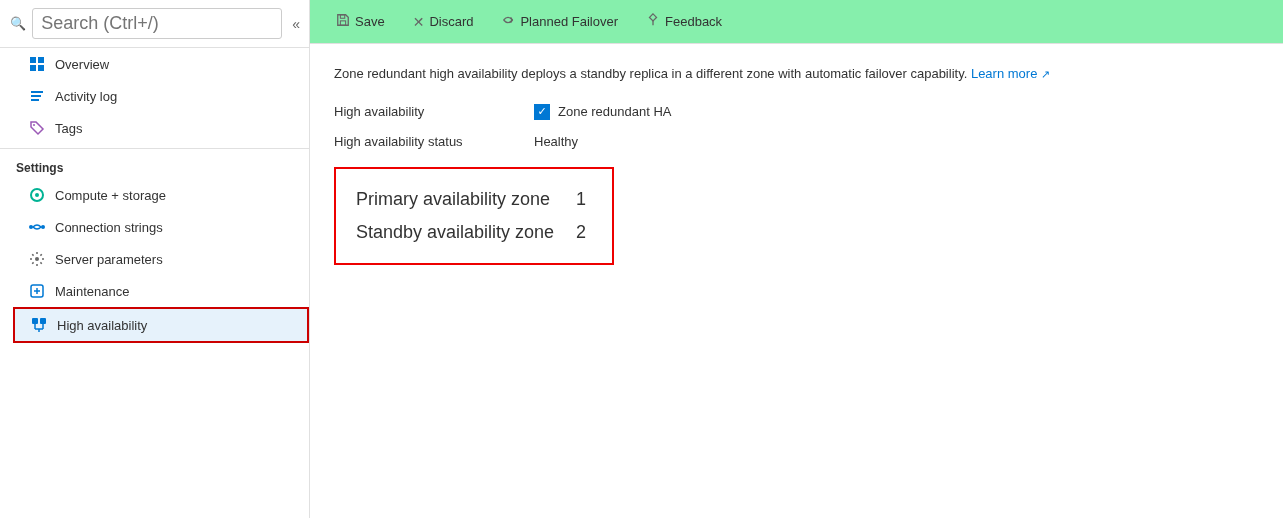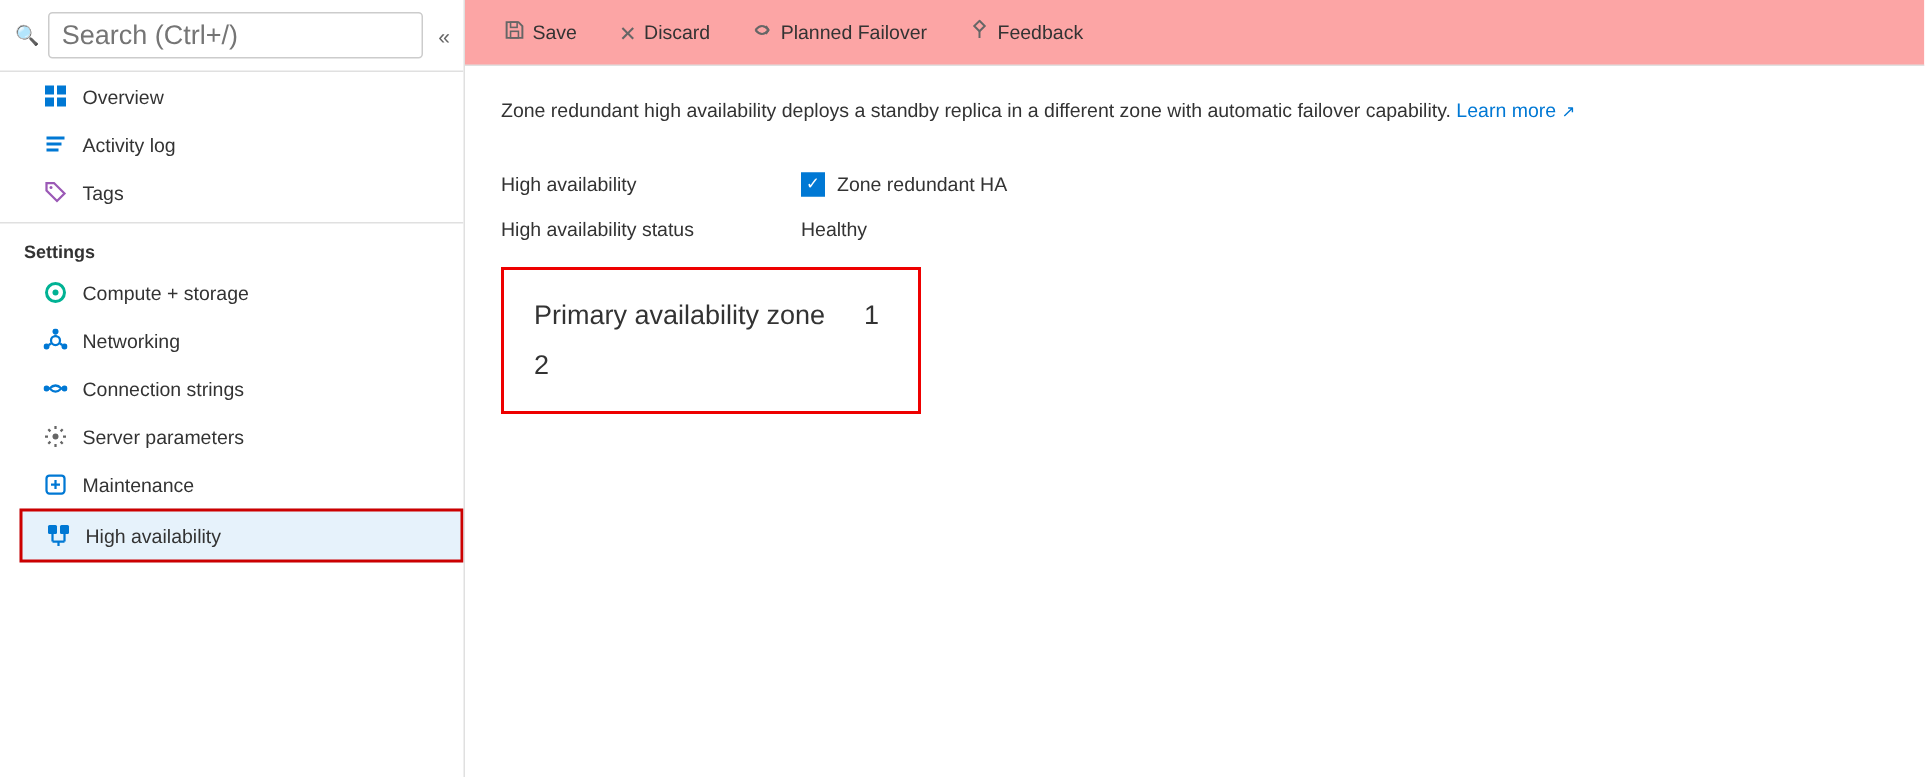--- a/index.html
+++ b/index.html
@@ -81,21 +81,21 @@
       flex-direction: column;
       overflow: hidden;
     }
 
     
     .toolbar {
       display: flex;
       padding: 8px 16px;
       border-bottom: 1px solid #e0e0e0;
       gap: 8px;
-      background: #fca5a5;
+      background: #86efac;
     }
 
     .toolbar-btn {
       display: flex;
       align-items: center;
       gap: 5px;
       padding: 5px 10px;
       background: none;
       border: none;
       cursor: pointer;
@@ -112,21 +112,21 @@
     
     .page-body {
       flex: 1;
       padding: 20px 24px;
       overflow-y: auto;
     }
 
     .info-text {
       font-size: 13px;
       color: #333;
-      margin-bottom: 31px;
+      margin-bottom: 20px;
       line-height: 1.5;
     }
 
     .info-text a {
       color: #0078d4;
       text-decoration: none;
     }
 
     .form-row {
       display: flex;
@@ -244,34 +244,20 @@
   <div class="nav-item">
     <span class="nav-icon">
       <svg width="16" height="16" viewBox="0 0 16 16">
           <circle cx="8" cy="8" r="6" fill="none" stroke="#00b294" stroke-width="2"></circle>
           <circle cx="8" cy="8" r="2" fill="#00b294"></circle>
         </svg>
     </span>
     <span>Compute + storage</span>
   </div>
 
-  <div class="nav-item">
-    <span class="nav-icon">
-      <svg width="16" height="16" viewBox="0 0 16 16">
-          <circle cx="8" cy="8" r="3" fill="none" stroke="#0078d4" stroke-width="1.5"></circle>
-          <circle cx="8" cy="2" r="2" fill="#0078d4"></circle>
-          <circle cx="14" cy="12" r="2" fill="#0078d4"></circle>
-          <circle cx="2" cy="12" r="2" fill="#0078d4"></circle>
-          <line x1="8" y1="4" x2="8" y2="5" stroke="#0078d4" stroke-width="1.5"></line>
-          <line x1="11" y1="10" x2="12.5" y2="11" stroke="#0078d4" stroke-width="1.5"></line>
-          <line x1="5" y1="10" x2="3.5" y2="11" stroke="#0078d4" stroke-width="1.5"></line>
-        </svg>
-    </span>
-    <span>Networking</span>
-  </div>
 
   <div class="nav-item">
     <span class="nav-icon">
       <svg width="16" height="16" viewBox="0 0 16 16">
           <path d="M4 8 Q8 4 12 8 Q8 12 4 8Z" fill="none" stroke="#0078d4" stroke-width="1.5"></path>
           <circle cx="2" cy="8" r="2" fill="#0078d4"></circle>
           <circle cx="14" cy="8" r="2" fill="#0078d4"></circle>
         </svg>
     </span>
     <span>Connection strings</span>
@@ -375,17 +361,18 @@
       <span class="form-value">Healthy</span>
     </div>
 
     
     <div class="zone-box">
       <div class="zone-row">
         <span class="zone-row-label">Primary availability zone</span>
         <span class="zone-row-value">1</span>
       </div>
       <div class="zone-row">
+        <span class="zone-row-label">Standby availability zone</span>
         <span class="zone-row-value">2</span>
       </div>
     </div>
   </div>
 </div>
 
 </body></html>

